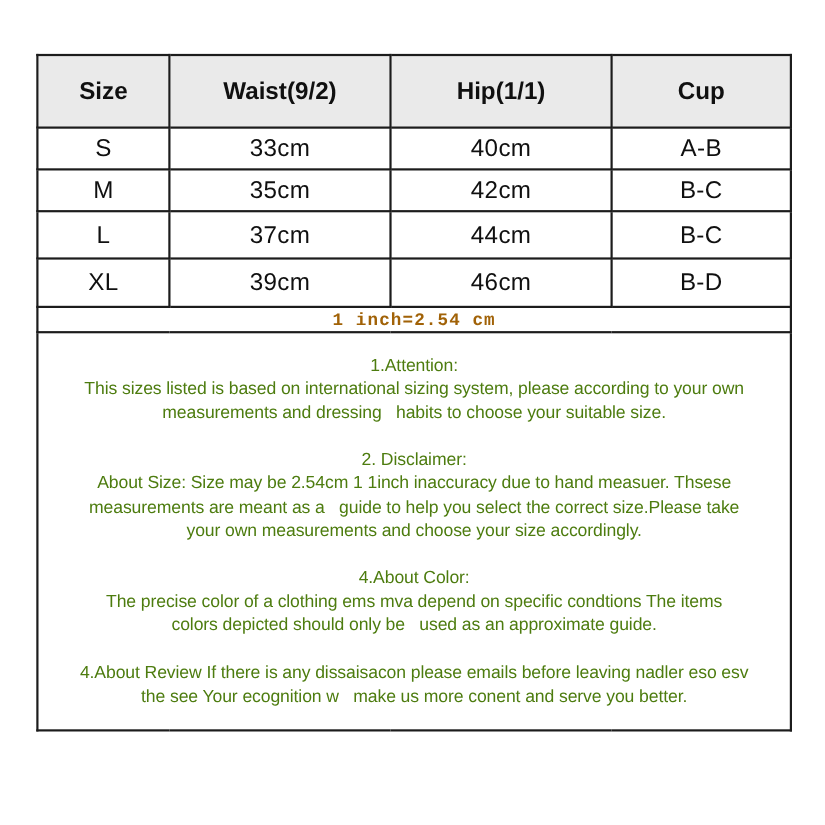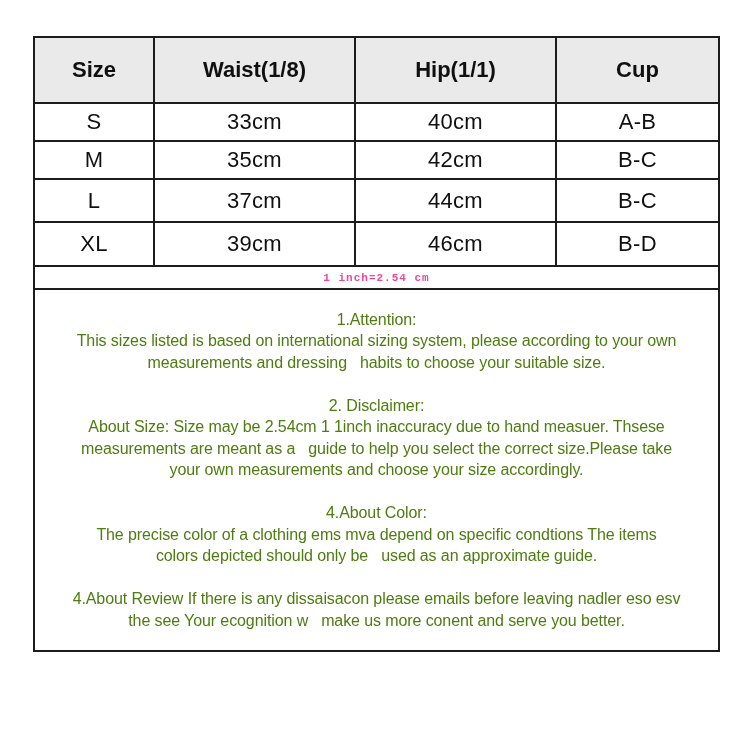--- a/index.html
+++ b/index.html
@@ -13,21 +13,21 @@
   .page {
     position: relative;
     width: 750px;
     height: 750px;
     background: #ffffff;
     overflow: hidden;
   }
   .chart-wrap {
     position: absolute;
     left: 33px;
-    top: 36px;
+    top: 49px;
     width: 685px;
   }
   table.size-chart {
     border-collapse: collapse;
     width: 685px;
     table-layout: fixed;
   }
   table.size-chart th,
   table.size-chart td {
     border: 2px solid #1c1c1c;
@@ -49,23 +49,23 @@
     font-weight: 400;
     letter-spacing: 0.3px;
   }
   tr.size-row.h40 td { height: 36px; }
   tr.size-row.h45 td { height: 41px; }
   tr.size-row.h46 td { height: 42px; }
   tr.inch-row td {
     height: 21px;
     font-family: "Liberation Mono", monospace;
     font-weight: bold;
-    font-size: 11px;
+    font-size: 16px;
     letter-spacing: 1px;
-    color: #ec4899;
+    color: #a16207;
   }
   tr.hand-row td {
     height: 26px;
     font-family: "Liberation Mono", monospace;
     font-weight: bold;
     font-size: 14px;
     letter-spacing: 0.5px;
     color: #151515;
   }
   td.notes-cell {
@@ -92,21 +92,21 @@
     <table class="size-chart">
       <colgroup>
         <col style="width:120px">
         <col style="width:201px">
         <col style="width:201px">
         <col style="width:163px">
       </colgroup>
       <thead>
         <tr>
           <th>Size</th>
-          <th>Waist(1/8)</th>
+          <th>Waist(9/2)</th>
           <th>Hip(1/1)</th>
           <th>Cup</th>
         </tr>
       </thead>
       <tbody>
         <tr class="size-row h40">
           <td>S</td>
           <td>33cm</td>
           <td>40cm</td>
           <td>A-B</td>

